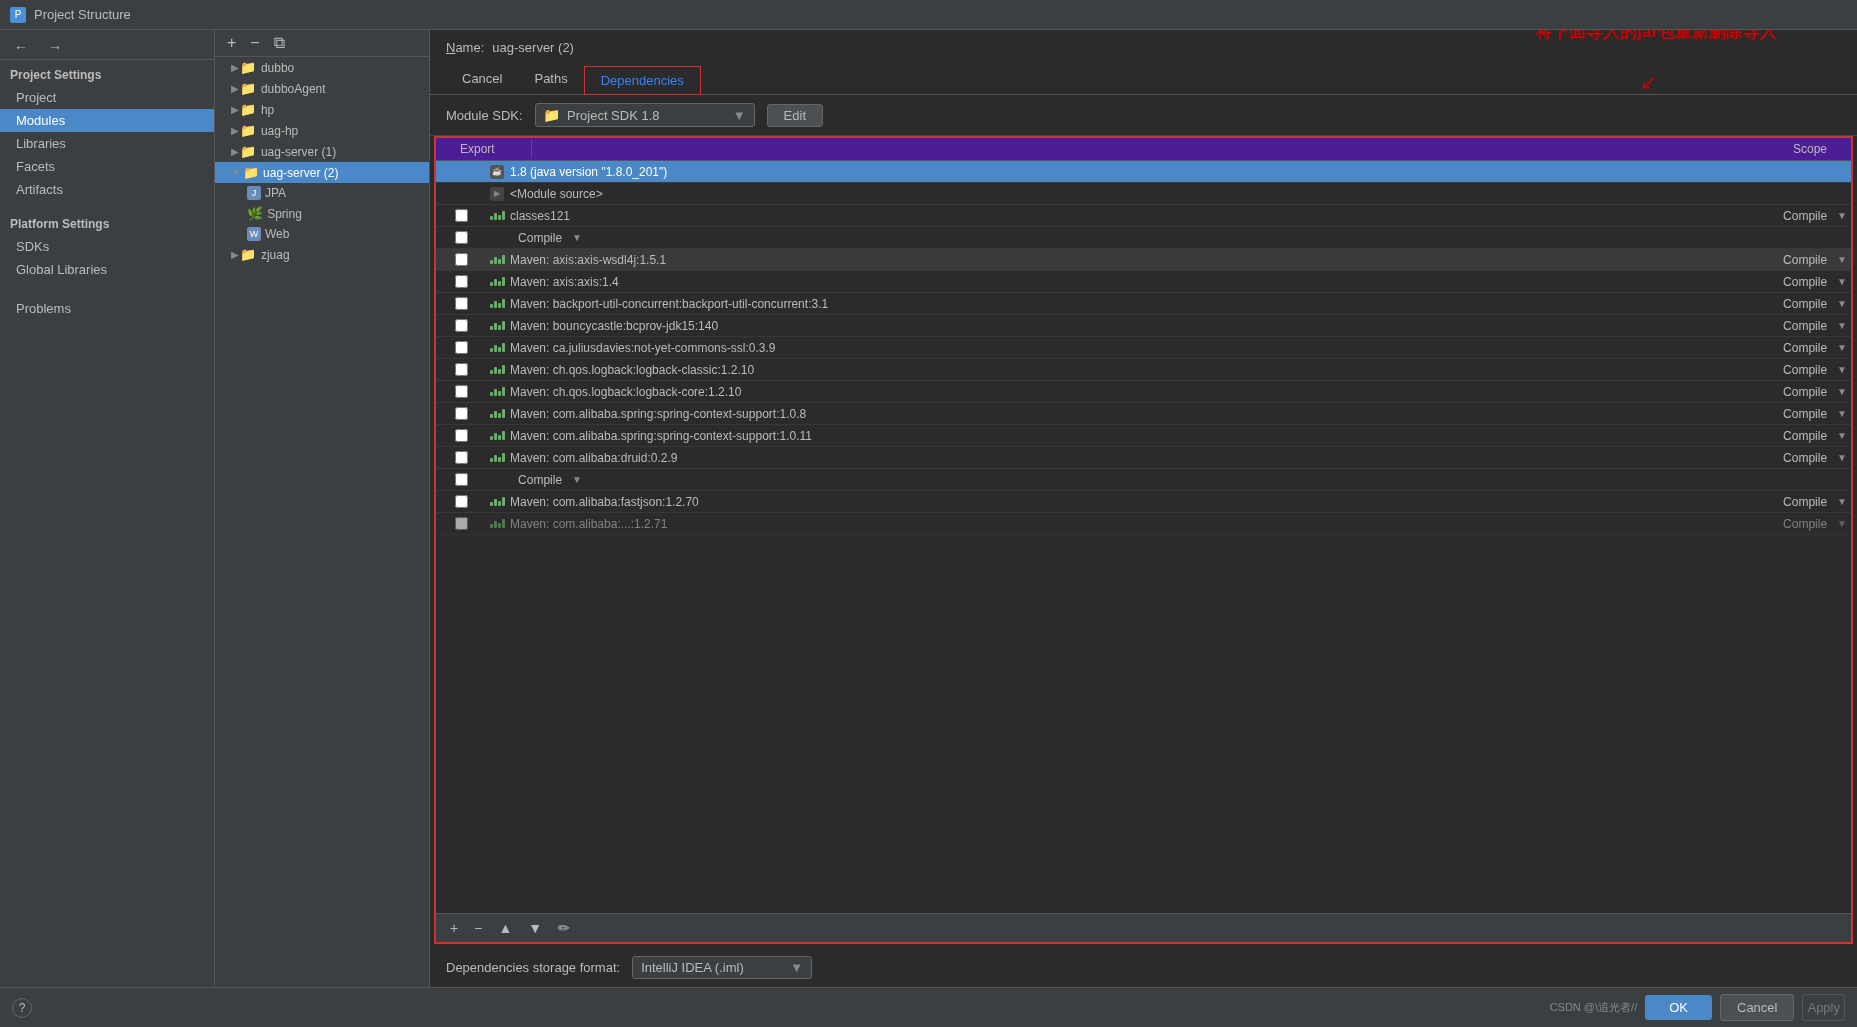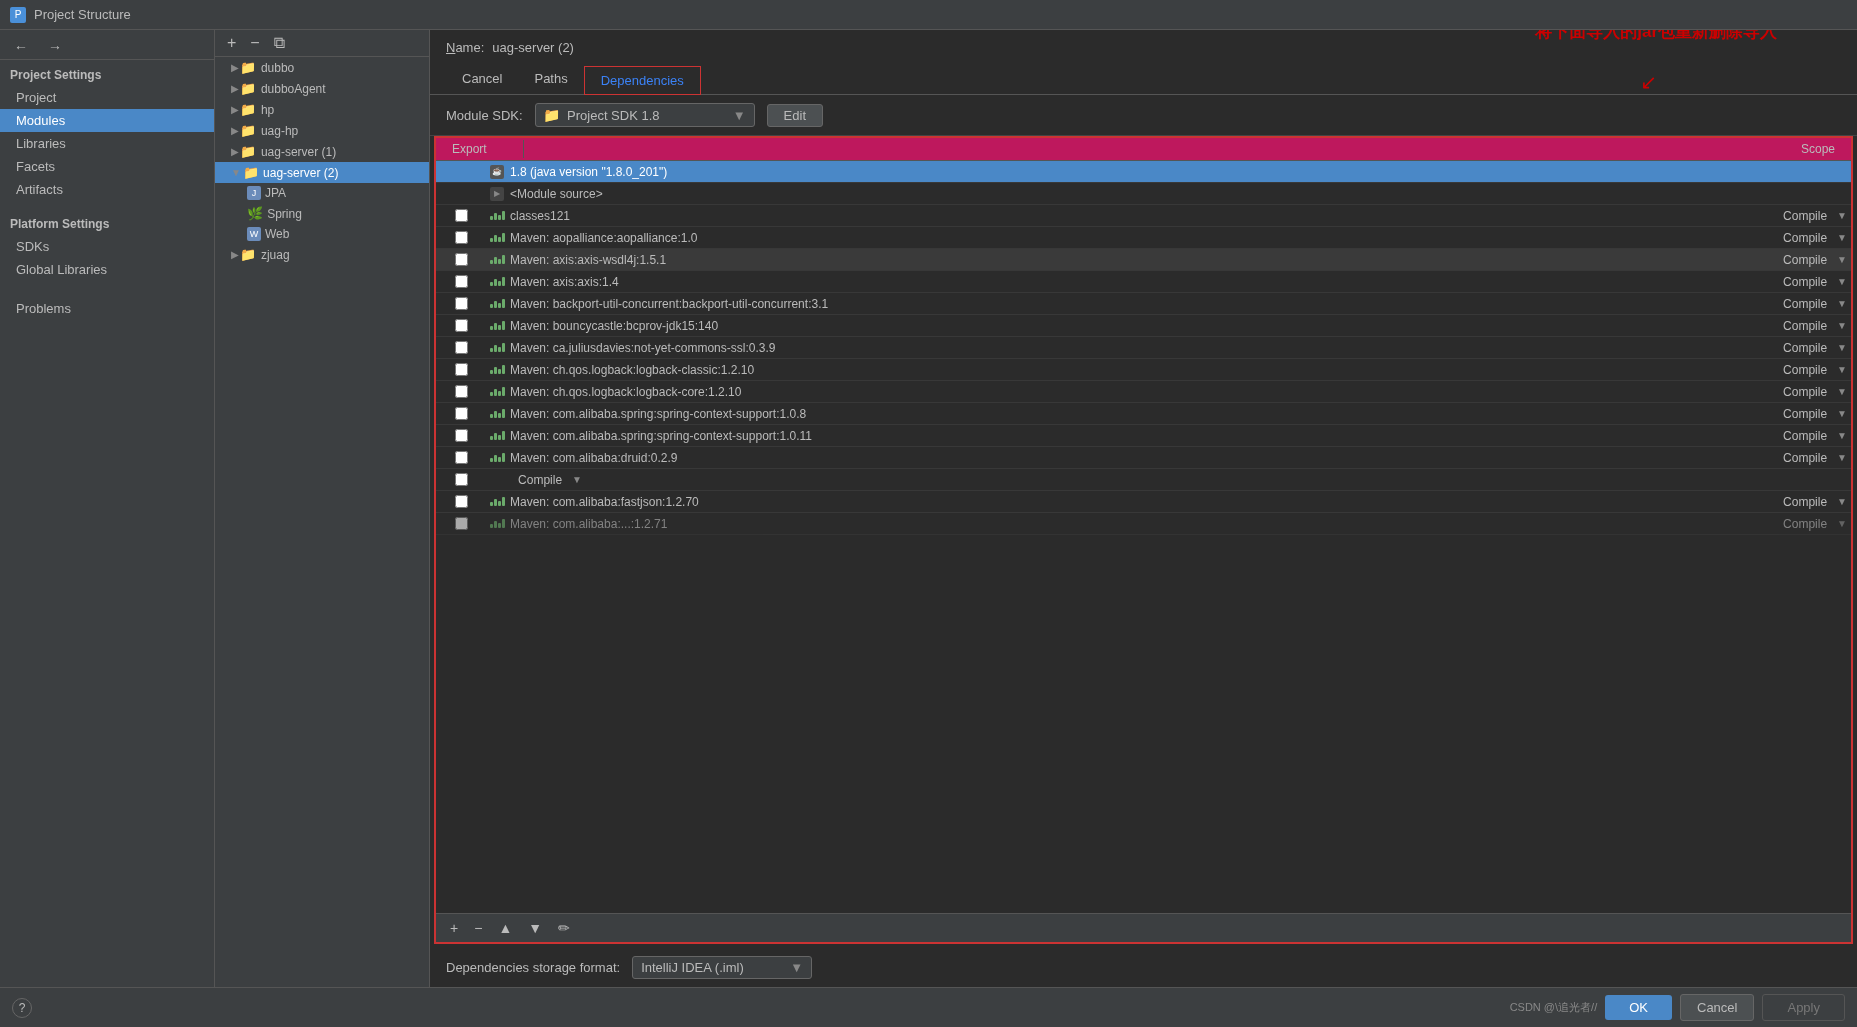--- a/index.html
+++ b/index.html
@@ -196,23 +196,23 @@
       background: #4c5052;
       border: 1px solid #666;
       border-radius: 3px;
       color: #bbbbbb;
       padding: 3px 16px;
       cursor: pointer;
       font-size: 13px;
     }
     .deps-header {
       display: flex;
-      background: #be185d;
+      background: #4c1d95;
       border-bottom: 1px solid #555;
-      padding: 2px 8px;
+      padding: 2px 16px;
     }
     .deps-header-export {
       width: 80px;
       padding: 2px 8px;
       font-size: 12px;
       color: #bbbbbb;
       border-right: 1px solid #555;
     }
     .deps-header-name {
       flex: 1;
@@ -349,21 +349,21 @@
       color: #bbbbbb;
       padding: 5px 16px;
       cursor: pointer;
       font-size: 13px;
     }
     .btn-apply {
       background: none;
       border: 1px solid #555;
       border-radius: 3px;
       color: #777;
-      padding: 5px 24px;
+      padding: 5px 4px;
       cursor: pointer;
       font-size: 13px;
     }
     .csdn-badge {
       color: #888; font-size: 11px; margin-right: auto;
     }
     .help-btn {
       width: 20px; height: 20px;
       border-radius: 50%;
       border: 1px solid #666;
@@ -556,31 +556,20 @@
           <div class="dep-scope">
             <span>Compile</span>
             <span class="scope-arrow">▼</span>
           </div>
         </div>
 
         <div class="dep-row">
           <div class="dep-checkbox">
             <input type="checkbox" style="">
           </div>
-          <div class="dep-name">
-            <span class="maven-icon">
-              <span class="maven-bars">
-                <span class="maven-bar" style="height:4px"></span>
-                <span class="maven-bar" style="height:7px"></span>
-                <span class="maven-bar" style="height:5px"></span>
-                <span class="maven-bar" style="height:9px"></span>
-              </span>
-            </span>
-            <span>Maven: aopalliance:aopalliance:1.0</span>
-          </div>
           <div class="dep-scope">
             <span>Compile</span>
             <span class="scope-arrow">▼</span>
           </div>
         </div>
 
         <div class="dep-row" style="background:#3a3a3a;">
           <div class="dep-checkbox">
             <input type="checkbox" style="">
           </div>

